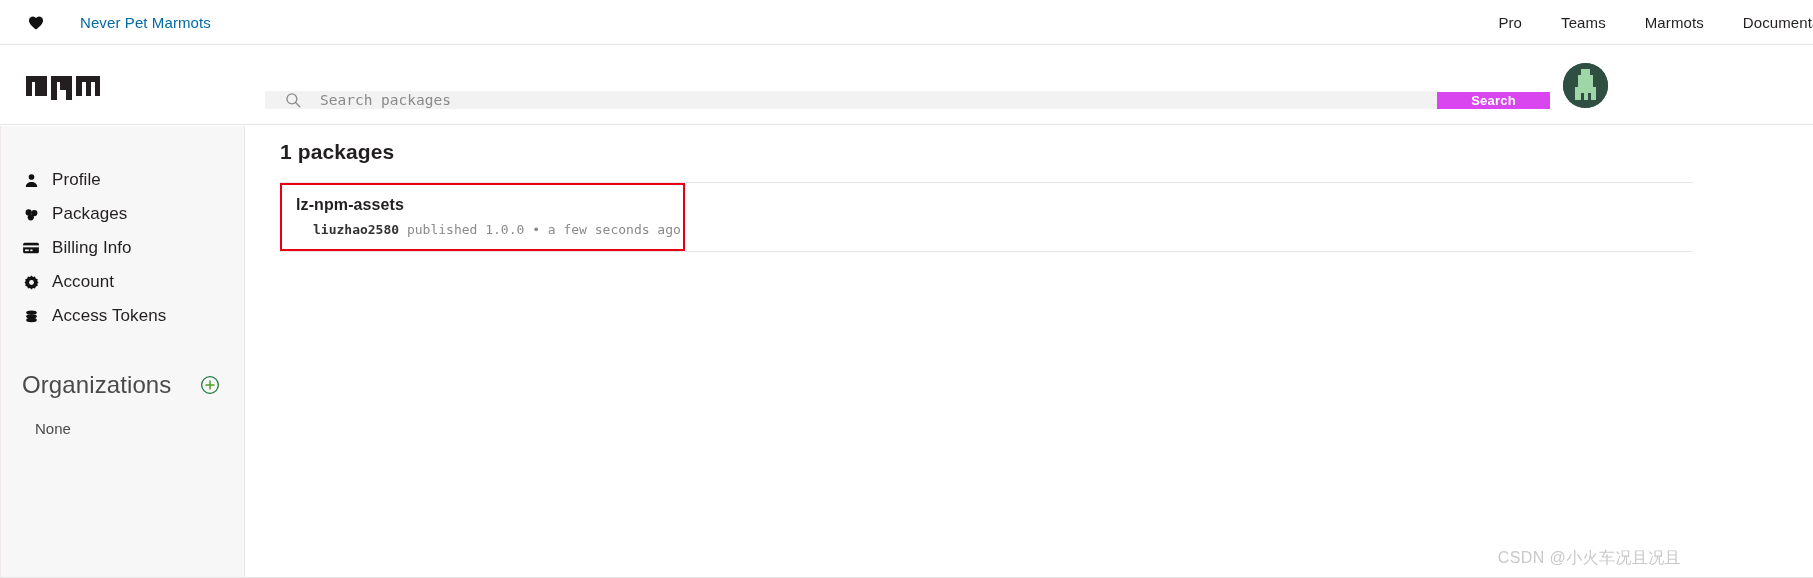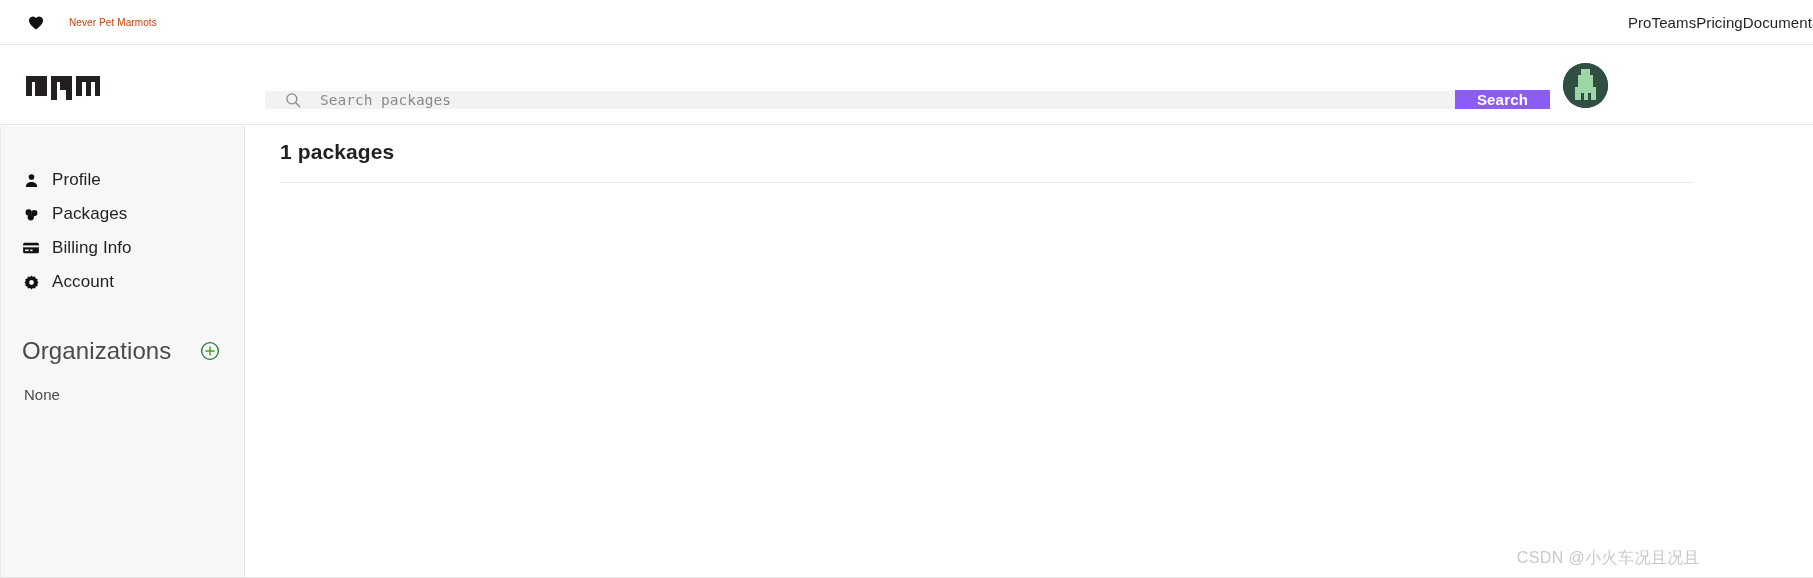--- a/index.html
+++ b/index.html
@@ -26,29 +26,30 @@
     display: flex;
     align-items: center;
     margin-left: 26px;
   }
   .heart-icon {
     width: 20px; height: 20px;
     display: flex; align-items: center; justify-content: center;
     color: #111111;
   }
   .topbar-brand {
-    margin-left: 23px;
-    font-size: 10px;
-    color: #c2410c;
+    margin-left: 34px;
+    font-size: 15px;
+    color: #0369a1;
     letter-spacing: .1px;
   }
   .topbar-right {
     margin-left: auto;
     display: flex;
     align-items: center;
+    gap: 39px;
     padding-right: 0;
     white-space: nowrap;
   }
   .topbar-link {
     font-size: 15px;
     color: #231f20;
     cursor: pointer;
     letter-spacing: .1px;
   }
   .topbar-right > .topbar-link:last-child { margin-right: -32px; }
@@ -92,26 +93,26 @@
     margin-left: 16px;
     font-family: "DejaVu Sans Mono", monospace;
     font-size: 14.5px;
     color: #777777;
     width: 100%;
     height: 100%;
   }
   .search-input::placeholder { color: #8a8a8a; opacity: 1; }
   .search-btn {
     flex: none;
-    width: 95px;
-    background: #8b5cf6;
+    width: 113px;
+    background: #d946ef;
     color: #ffffff;
     border: 0;
     font-family: "Liberation Sans", sans-serif;
-    font-size: 15px;
+    font-size: 13px;
     font-weight: bold;
     letter-spacing: .2px;
     cursor: pointer;
   }
   .avatar {
     position: absolute;
     left: 1563px;
     top: 17px;
     width: 45px; height: 45px;
     border-radius: 50%;
@@ -167,21 +168,21 @@
     letter-spacing: .1px;
   }
   .org-add {
     margin-left: auto;
     width: 20px; height: 20px;
     color: #1f7a3f;
     cursor: pointer;
   }
   .org-none {
     margin-top: 21px;
-    padding-left: 23px;
+    padding-left: 34px;
     font-size: 15px;
     color: #4a4a4a;
   }
 
   
   .main {
     flex: 1 1 auto;
     background: #ffffff;
     padding-left: 35px;
     padding-top: 14px;
@@ -227,21 +228,21 @@
     left: 0; top: 0;
     width: 405px;
     height: 100%;
     border: 2px solid #e60012;
     pointer-events: none;
   }
 
   
   .watermark {
     position: absolute;
-    right: 8px;
+    right: 27px;
     bottom: 9px;
     font-size: 16px;
     color: #c9c9c9;
     letter-spacing: .4px;
     white-space: nowrap;
   }
   .bottom-rule {
     position: absolute;
     left: 0; bottom: 0;
     width: 1813px; height: 1px;
@@ -256,21 +257,21 @@
     <span class="heart-icon">
       <svg viewBox="0 0 24 24" width="20" height="20" aria-hidden="true">
         <path fill="currentColor" d="M12 21s-8.5-5.4-8.5-11A4.8 4.8 0 0 1 12 7.2 4.8 4.8 0 0 1 20.5 10c0 5.6-8.5 11-8.5 11z"></path>
       </svg>
     </span>
     <span class="topbar-brand">Never Pet Marmots</span>
   </div>
   <div class="topbar-right">
     <span class="topbar-link">Pro</span>
     <span class="topbar-link">Teams</span>
-    <span class="topbar-link">Pricing</span>
+    <span class="topbar-link">Marmots</span>
     <span class="topbar-link">Documentation</span>
   </div>
 </div>
 
 <div class="header">
   <span class="npm-logo">
     <svg viewBox="0 0 74 30" width="74" height="30" aria-hidden="true">
       <rect x="0" y="6" width="21" height="20" fill="#231f20"></rect>
       <rect x="6" y="12" width="9" height="14" fill="#ffffff"></rect>
       <rect x="9" y="12" width="12" height="14" fill="#231f20"></rect>
@@ -350,36 +351,55 @@
     <div class="nav-item">
       <span class="nav-icon">
         <svg viewBox="0 0 24 24" width="17" height="17" aria-hidden="true">
           <path fill="currentColor" d="M12 2l2.1 2.1 2.9-.6 1 2.8 2.8 1-.6 2.9L22 12l-1.8 1.8.6 2.9-2.8 1-1 2.8-2.9-.6L12 22l-2.1-2.1-2.9.6-1-2.8-2.8-1 .6-2.9L2 12l1.8-1.8-.6-2.9 2.8-1 1-2.8 2.9.6z"></path>
           <circle cx="12" cy="12" r="3.4" fill="#f7f7f7"></circle>
         </svg>
       </span>
       <span class="nav-label">Account</span>
     </div>
 
+    <div class="nav-item">
+      <span class="nav-icon">
+        <svg viewBox="0 0 24 24" width="17" height="17" aria-hidden="true">
+          <ellipse cx="12" cy="6.5" rx="7.5" ry="3.1" fill="currentColor"></ellipse>
+          <ellipse cx="12" cy="11.8" rx="7.5" ry="3.1" fill="currentColor"></ellipse>
+          <ellipse cx="12" cy="17" rx="7.5" ry="3.1" fill="currentColor"></ellipse>
+        </svg>
+      </span>
+      <span class="nav-label">Access Tokens</span>
+    </div>
 
     <div class="org-head">
       <span class="org-title">Organizations</span>
       <span class="org-add">
         <svg viewBox="0 0 24 24" width="20" height="20" aria-hidden="true">
           <circle cx="12" cy="12" r="10" fill="none" stroke="#1f7a3f" stroke-width="1.6"></circle>
           <line x1="12" y1="7.2" x2="12" y2="16.8" stroke="#4f9f27" stroke-width="1.8" stroke-linecap="round"></line>
           <line x1="7.2" y1="12" x2="16.8" y2="12" stroke="#4f9f27" stroke-width="1.8" stroke-linecap="round"></line>
         </svg>
       </span>
     </div>
     <div class="org-none">None</div>
   </div>
 
   <div class="main">
     <div class="pkg-count">1 packages</div>
     <div class="divider"></div>
 
+    <div class="pkg-list">
+      <div class="pkg-row">
+        <div class="highlight-box"></div>
+        <div class="pkg-name">lz-npm-assets</div>
+        <div class="pkg-meta">
+          <span class="publisher">liuzhao2580</span><span> published 1.0.0 • a few seconds ago</span>
+        </div>
+      </div>
+    </div>
 
     <div class="watermark">CSDN @小火车况且况且</div>
   </div>
 </div>
 
 <div class="bottom-rule"></div>
 
 </body></html>

